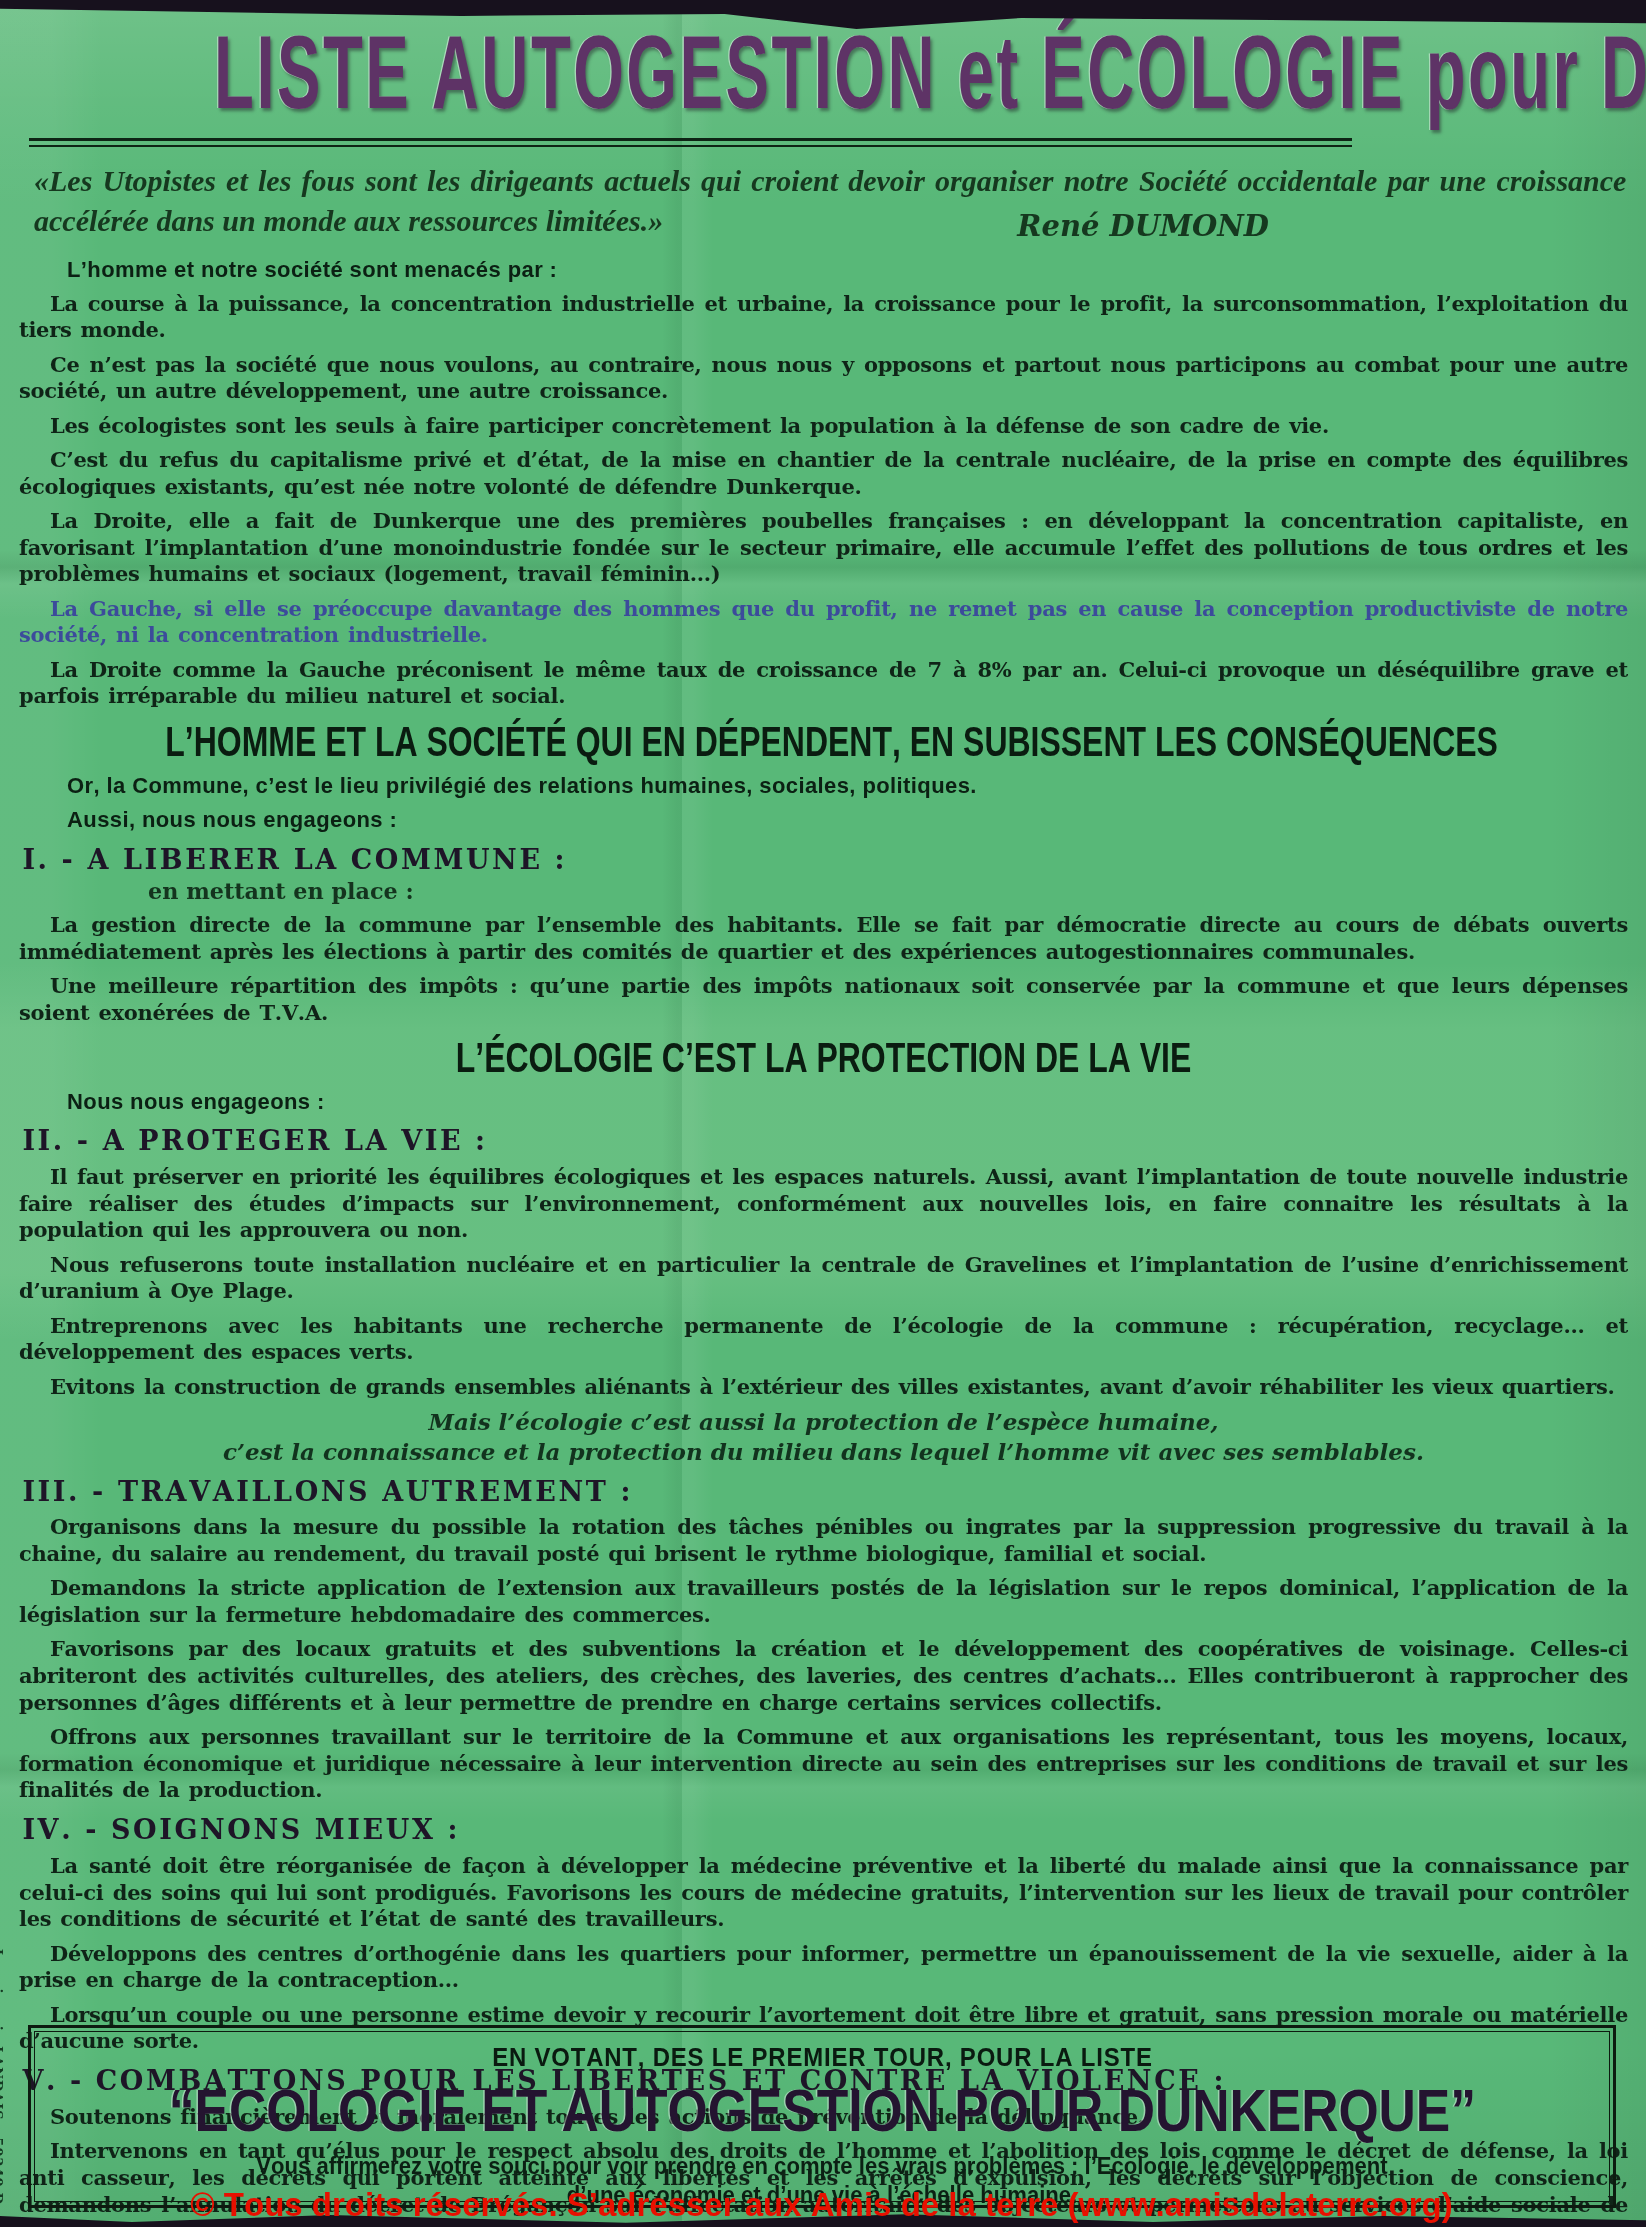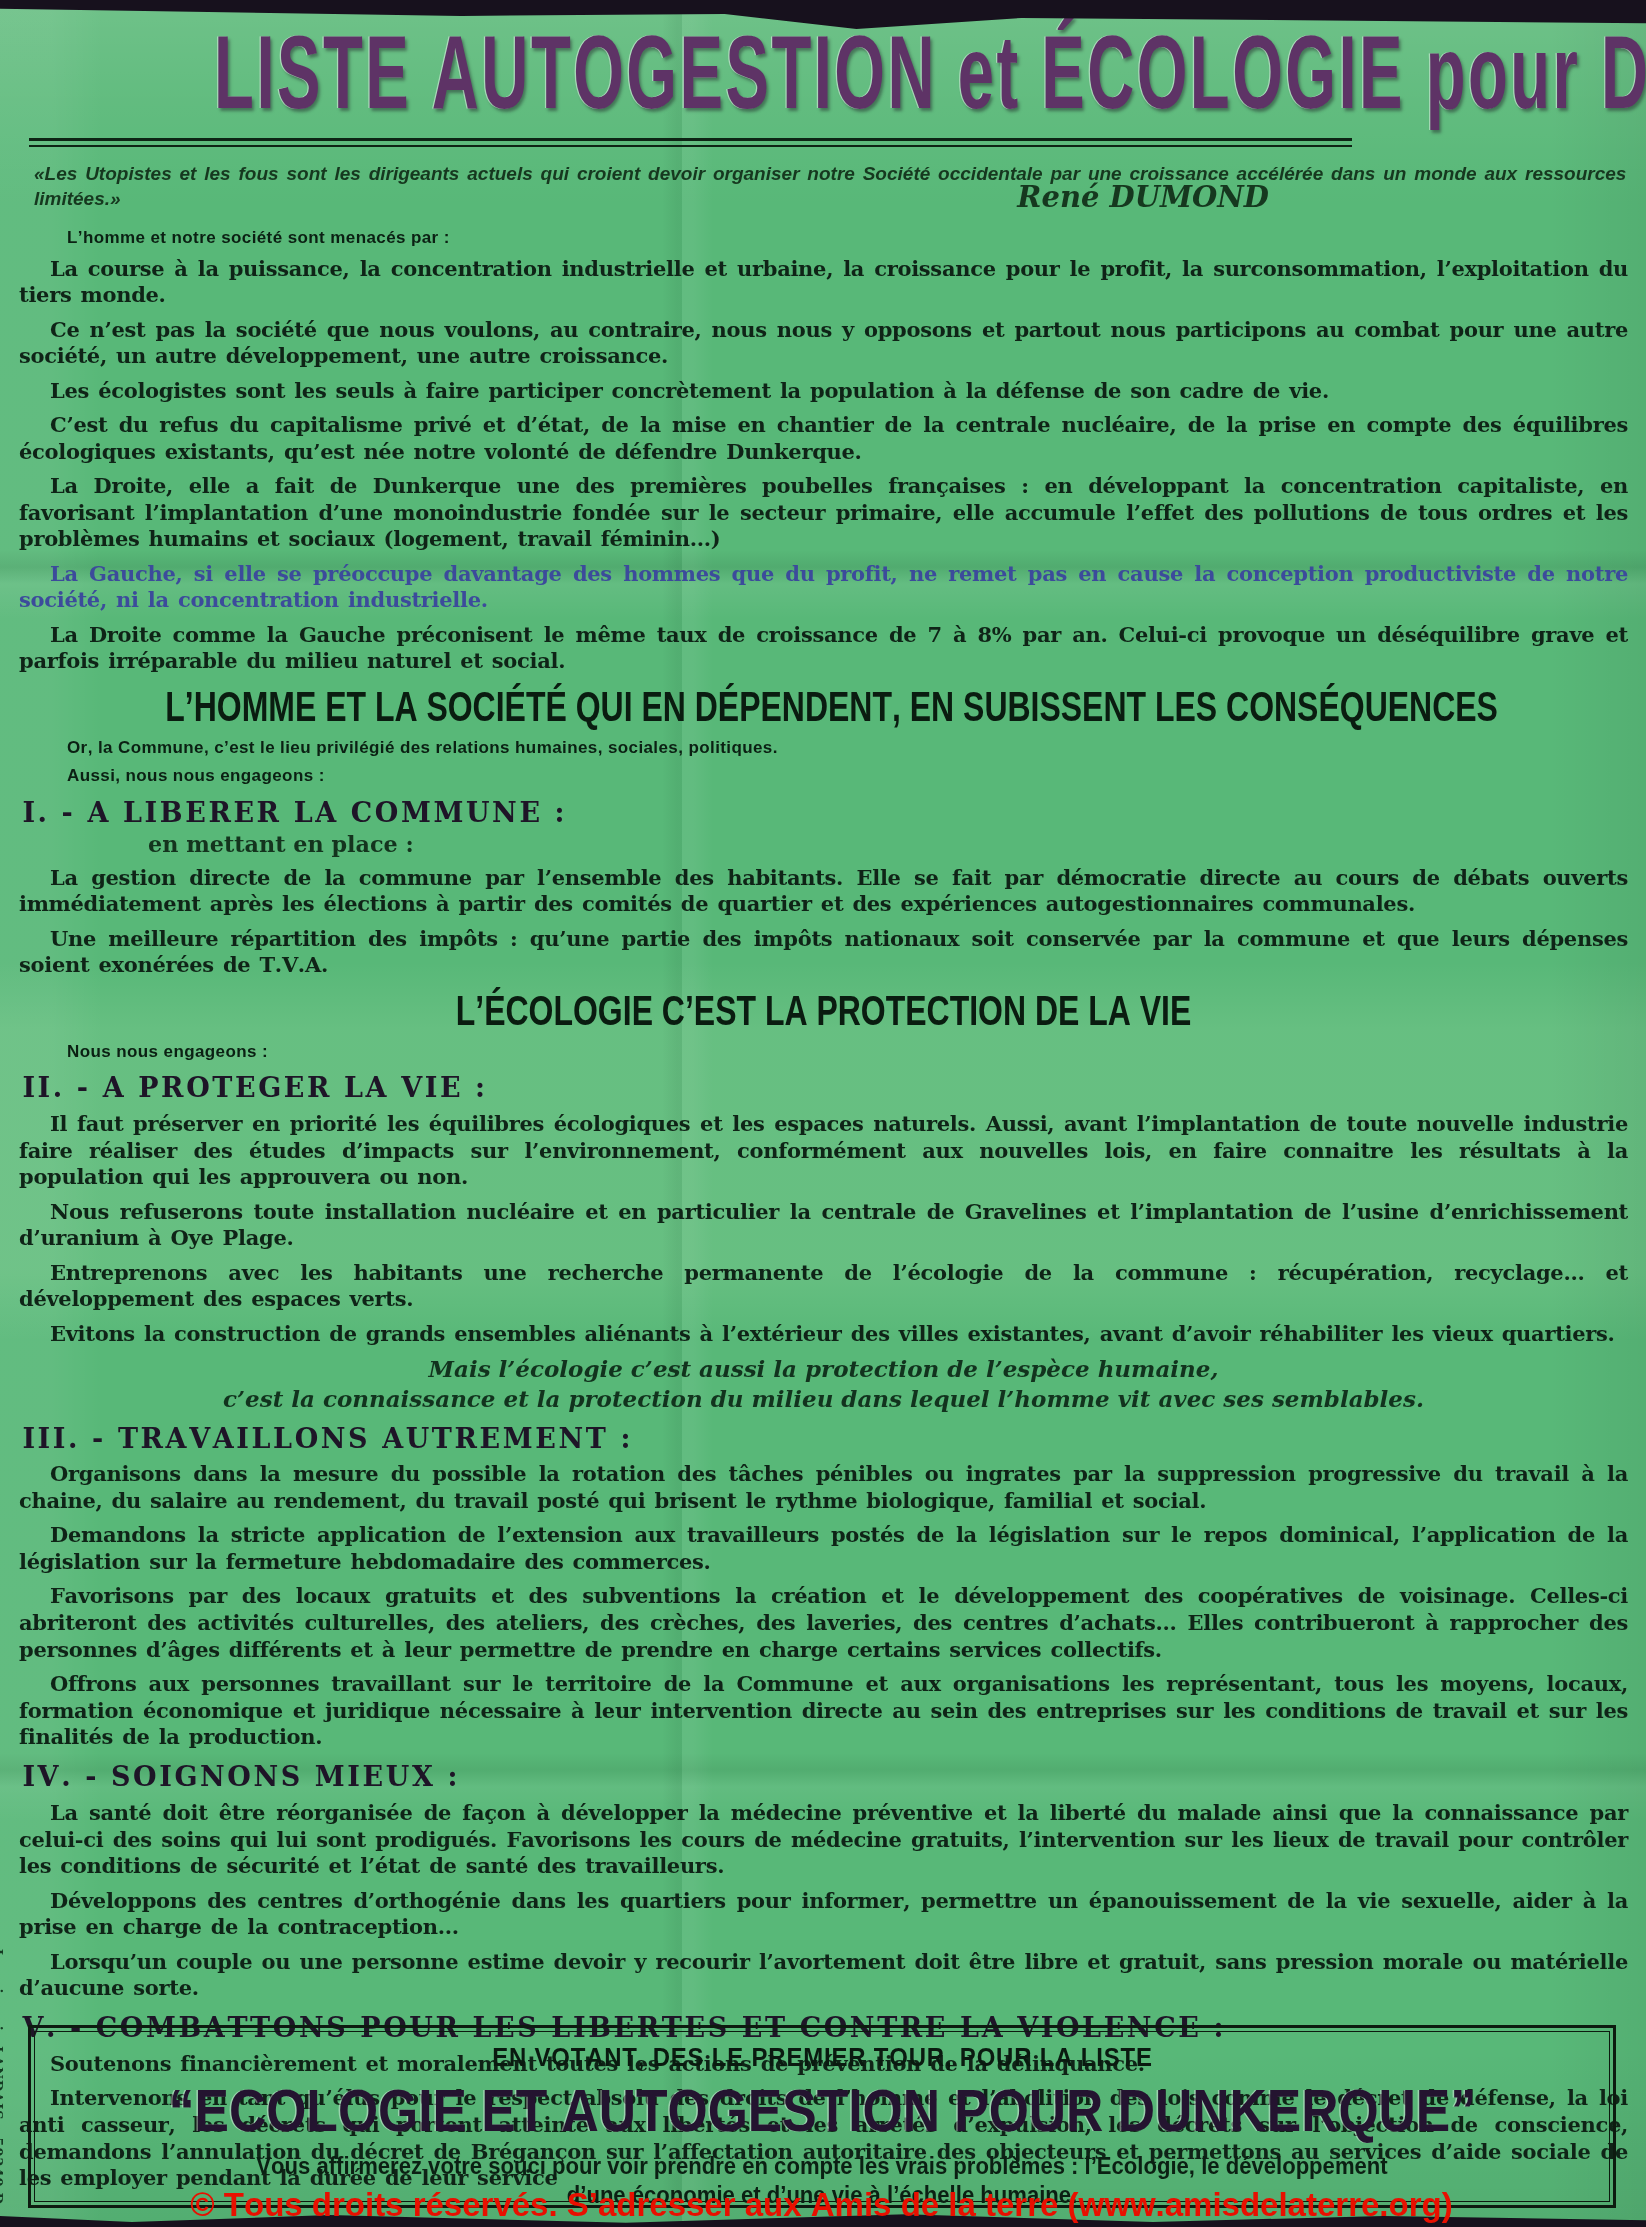--- a/index.html
+++ b/index.html
@@ -40,23 +40,23 @@
     transform:scaleX(.74) scaleY(1.18);
     transform-origin:50% 60%;
     text-shadow:-1.7px 0 rgba(255,255,255,.45), 2.6px 2.6px 3.4px rgba(20,10,25,.4);
   }
   .title-rule{
     width:1323px;margin:17px 0 0 29px;height:4.3px;
     border-top:3.4px solid #0e2415;border-bottom:2.6px solid #0e2415;
   }
   .quote{
     margin:13.7px 20.6px 0 34px;
-    font-family:Liberation Sans, sans-serif;
+    font-family:Liberation Serif, serif;
     font-style:italic;font-weight:bold;
-    font-size:19px;line-height:1.32;
+    font-size:30px;line-height:1.32;
     color:#16381f;
     text-align:justify;
   }
   .quote-author{
     text-align:right;margin:-31px 378px 0 0;
     font-family:"DejaVu Serif",serif;
     font-style:italic;font-weight:bold;
     font-size:29px;color:#16381f;
   }
   .content{padding:5.2px 19px 0;}
@@ -67,21 +67,21 @@
     letter-spacing:-0.3px;word-spacing:2.1px;
     color:#0f2417;
     margin:7.7px 0;
     text-indent:31px;
     text-align:justify;
   }
   .para.blue{color:#3c4b9b;}
   .boldline{
     font-family:"Liberation Sans",sans-serif;
     font-weight:bold;
-    font-size:17px;color:#0b2013;
+    font-size:22px;color:#0b2013;
     margin:8.6px 0 5.2px 48px;letter-spacing:0.4px;
   }
   .hcenter{text-align:center;margin:10.3px 0 3.4px;}
   .hcenter span{
     display:inline-block;white-space:nowrap;
     font-family:"Liberation Sans",sans-serif;
     font-weight:bold;font-size:39px;
     color:#0a1c10;
     transform:scaleX(.82) scaleY(1.08);
   }

